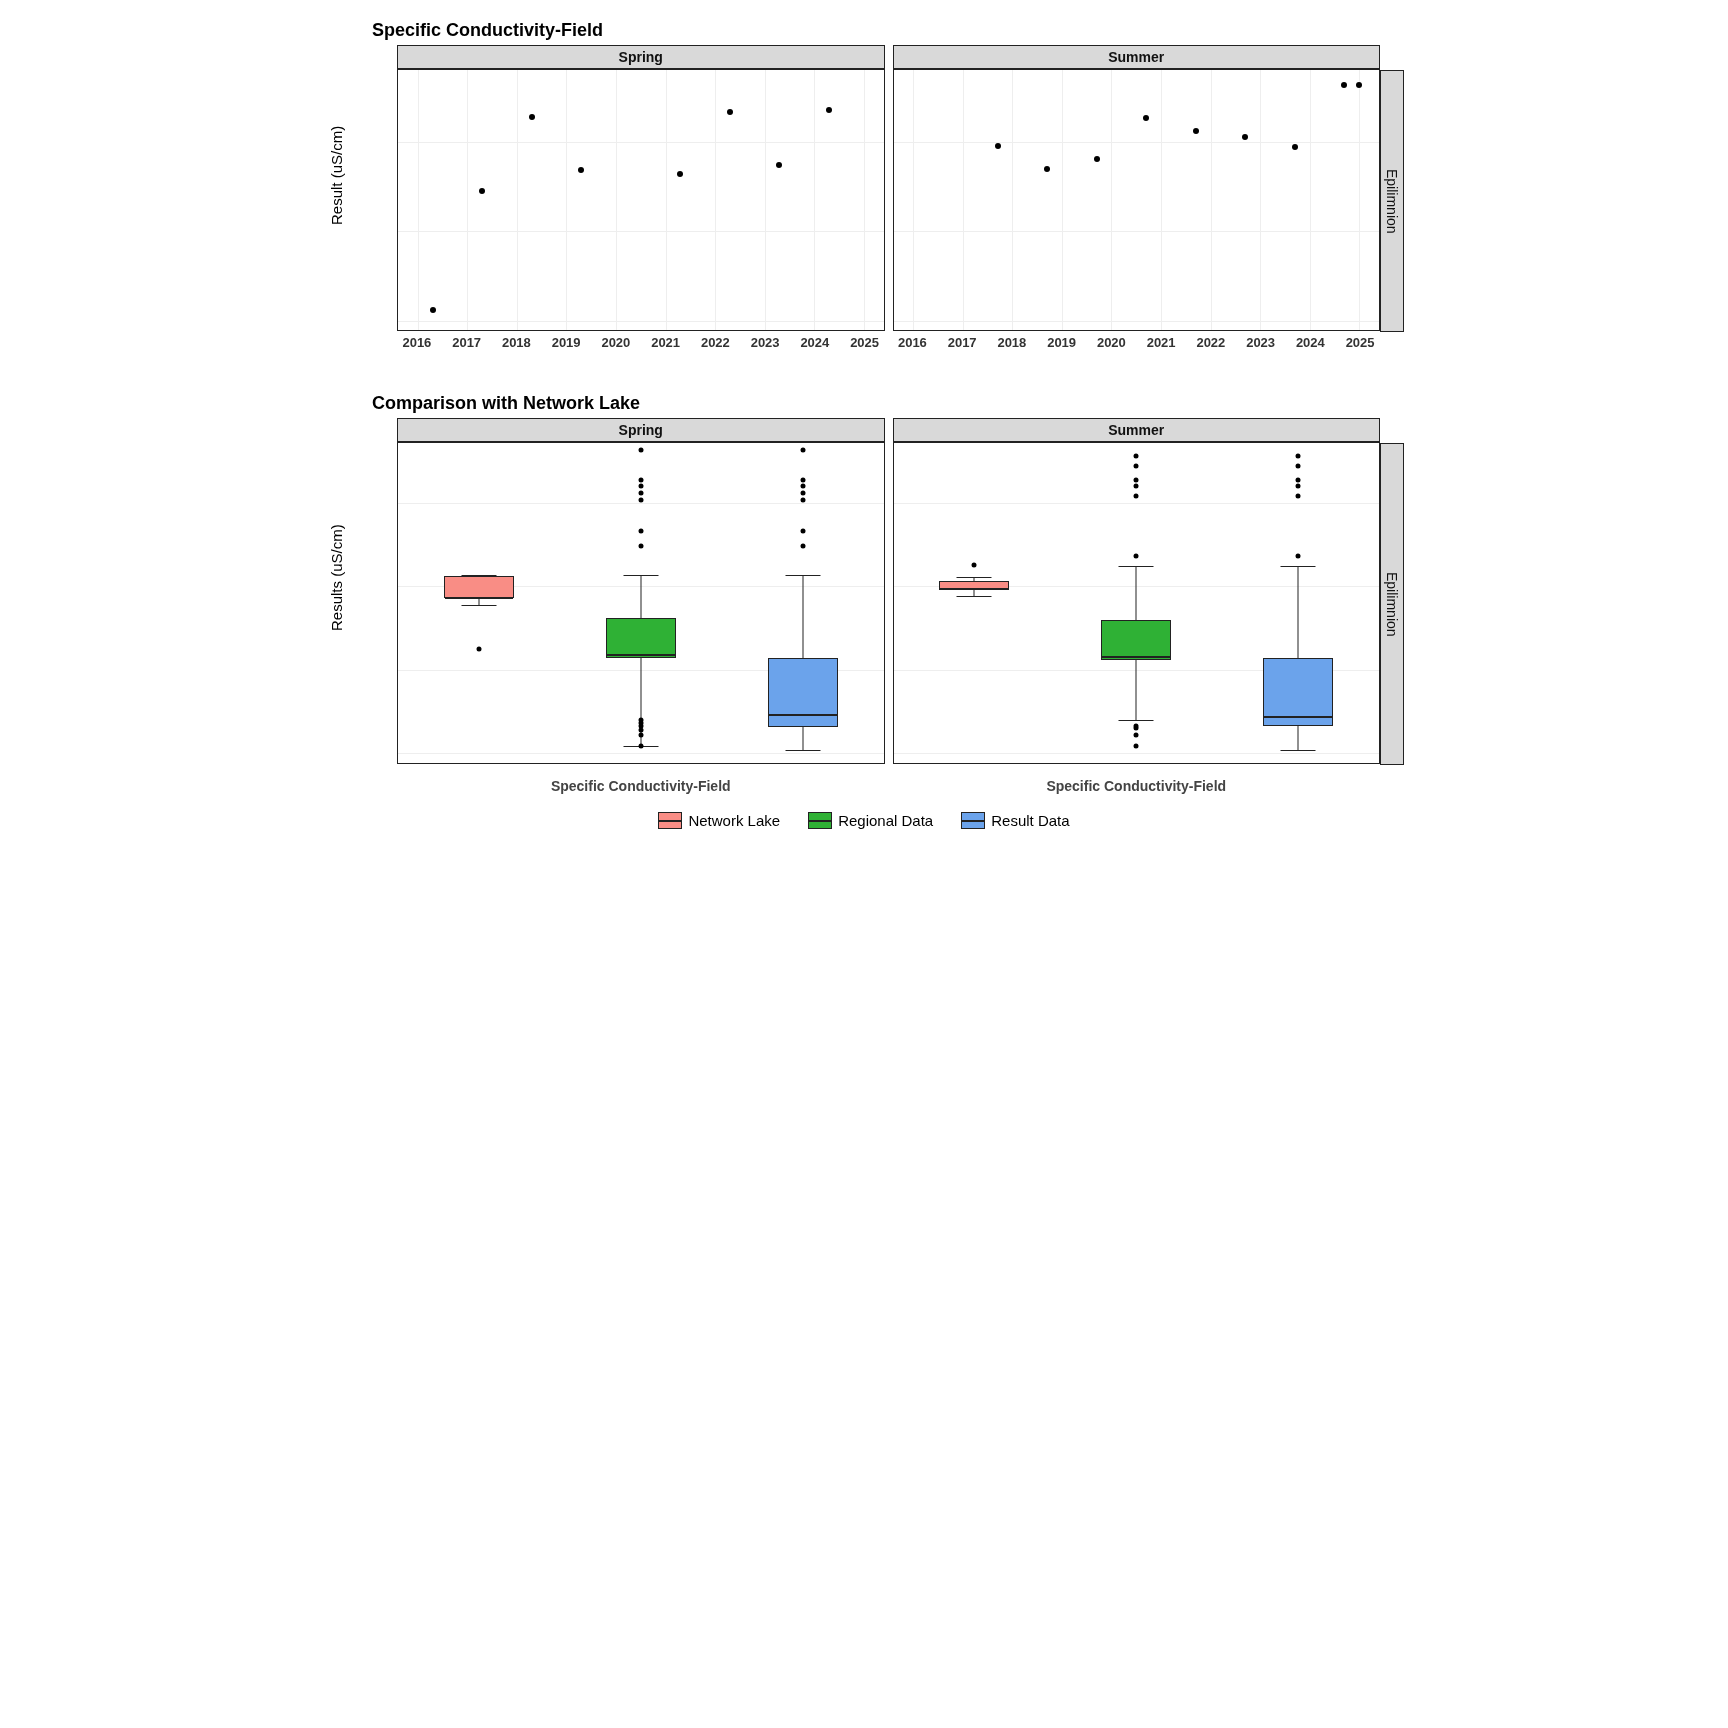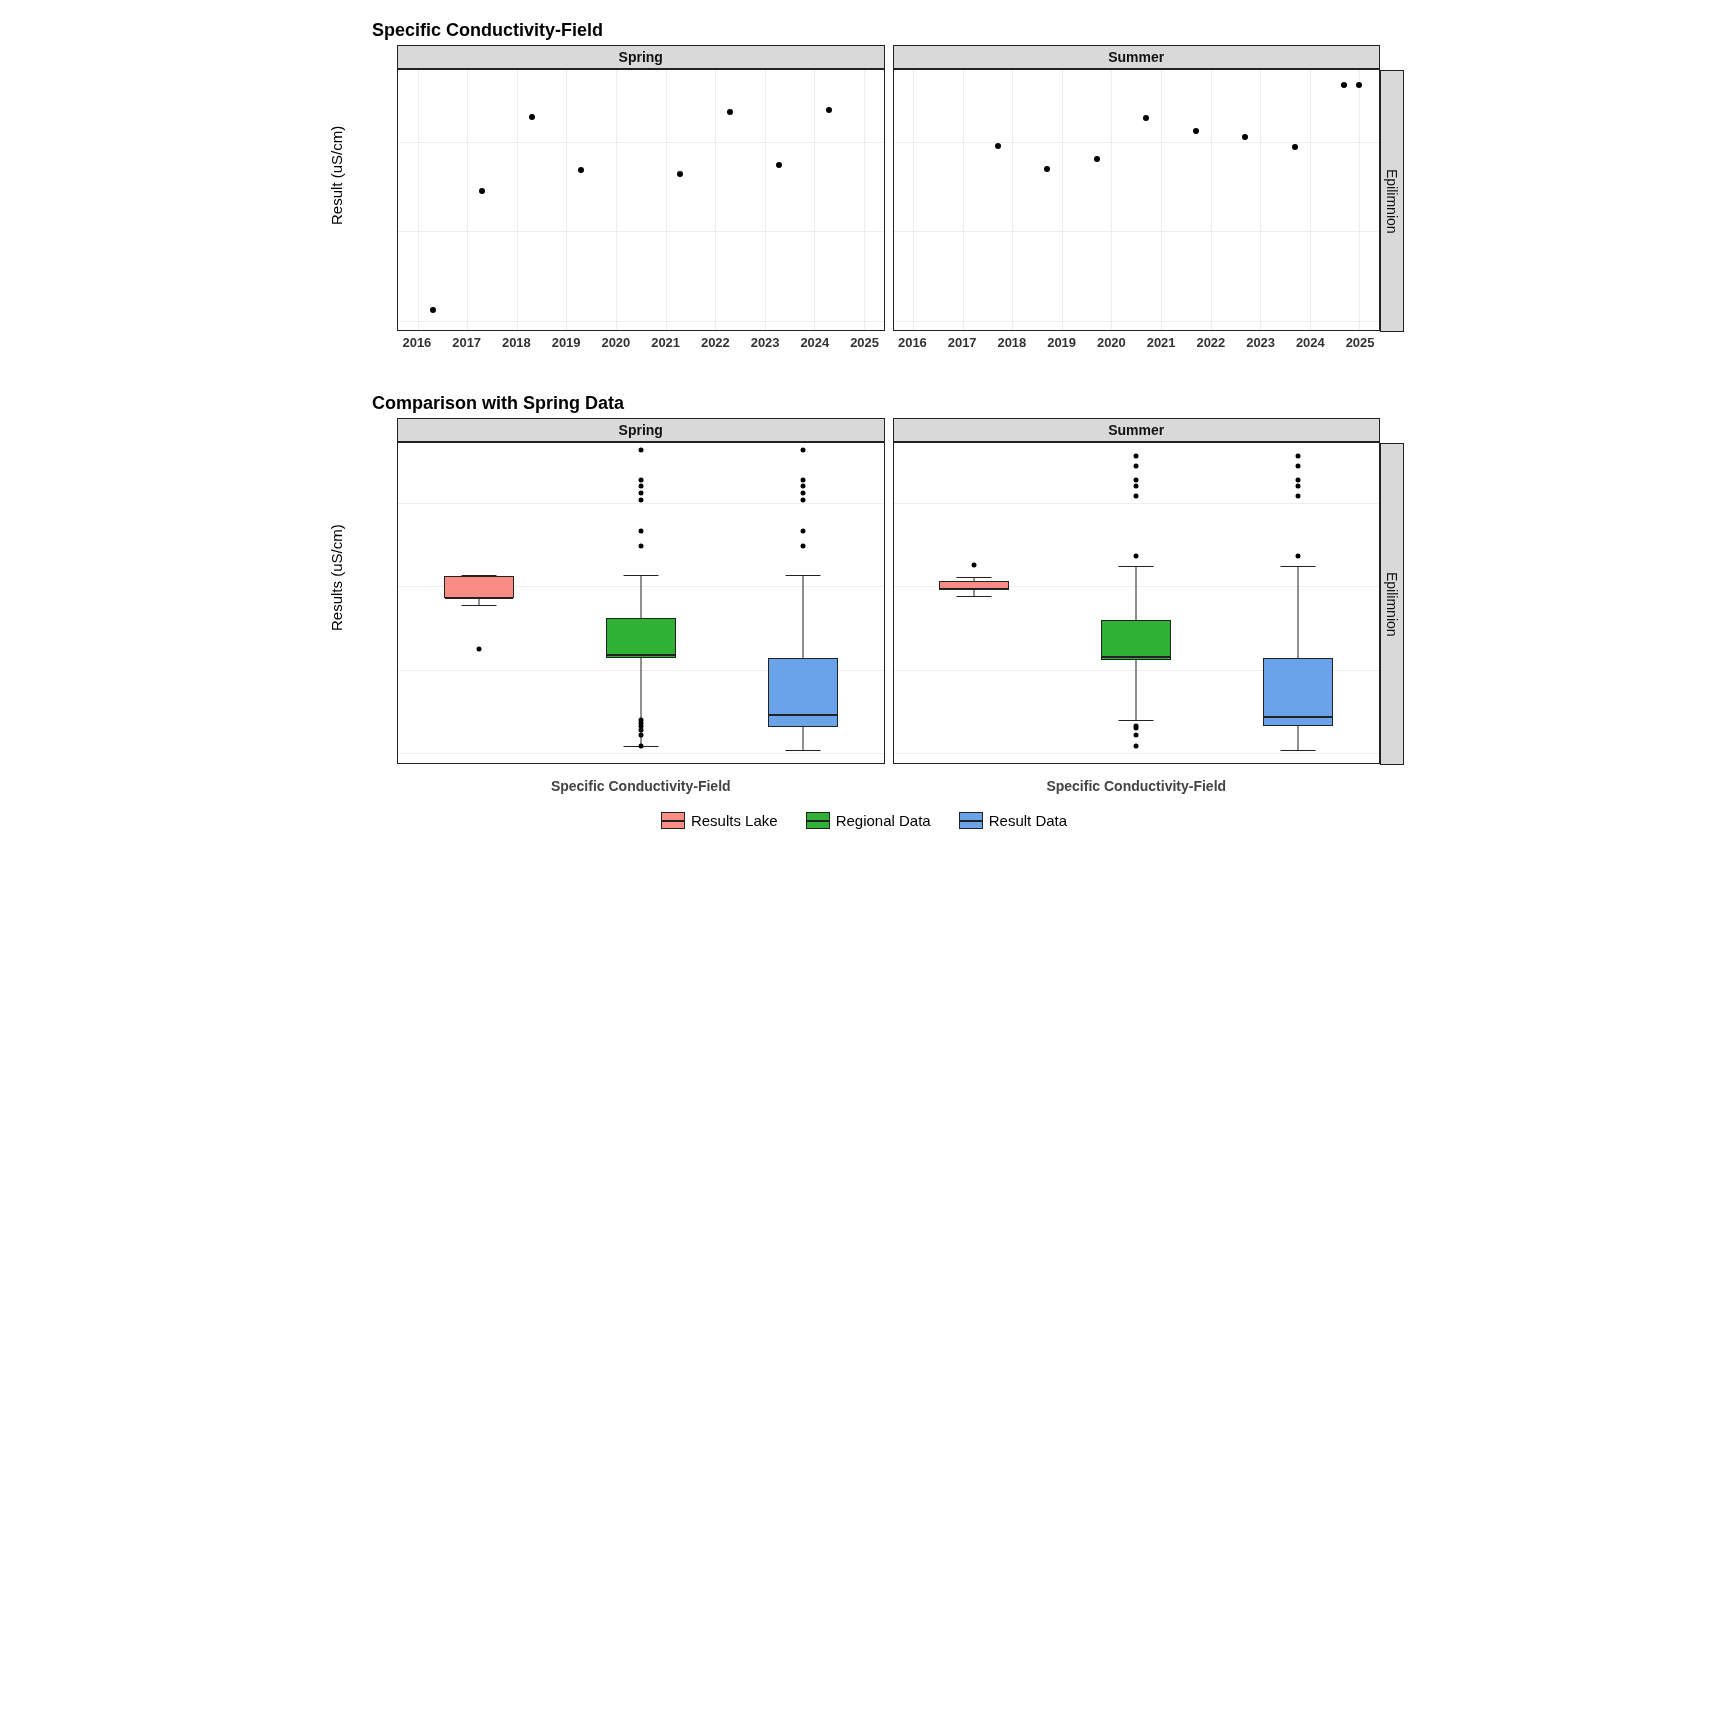--- a/index.html
+++ b/index.html
@@ -262,21 +262,21 @@
             <span style="left: 95.9184%;">2025</span>
           </div>
         </div>
       </div>
 
     <div class="facet-strip-right" style="height:260px; margin-top:25px;">Epilimnion</div>
   </div>
 
   <div style="height:34px;"></div>
 
-  <div class="chart-title">Comparison with Spring Data</div>
+  <div class="chart-title">Comparison with Network Lake</div>
 
   <div class="row">
     <div class="y-axis-label" style="height:320px;">Results (uS/cm)</div>
 
     <div id="box-panels" class="panels panel-wrap" style="flex:1;">
         <div class="panel">
           <div class="strip-top">Spring</div>
           <div class="plot-area" style="height: 320px;">
             <div class="grid-line-h" style="top: 310px;"></div>
             <div class="grid-line-h" style="top: 226.667px;"></div>
@@ -376,21 +376,21 @@
           <div class="x-axis-label" style="margin-top: 14px;">Specific Conductivity-Field</div>
         </div>
       </div>
 
     <div class="facet-strip-right" style="height:320px; margin-top:25px;">Epilimnion</div>
   </div>
 
   <div class="legend" id="legend">
       <div class="legend-item">
         <div class="legend-key" style="background: rgb(249, 141, 133);"></div>
-        <span>Results Lake</span>
+        <span>Network Lake</span>
       </div>
       <div class="legend-item">
         <div class="legend-key" style="background: rgb(47, 177, 53);"></div>
         <span>Regional Data</span>
       </div>
       <div class="legend-item">
         <div class="legend-key" style="background: rgb(107, 163, 235);"></div>
         <span>Result Data</span>
       </div>
     </div>

